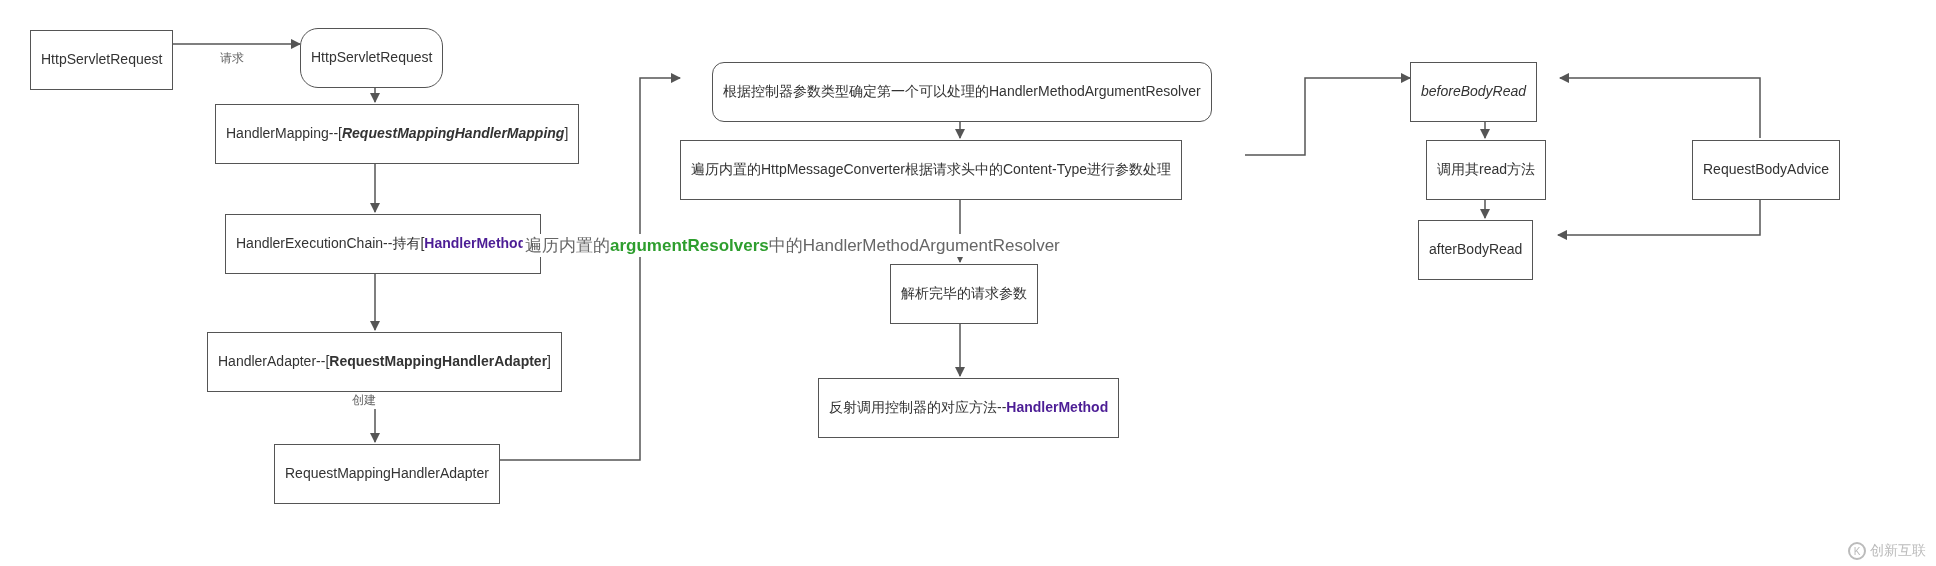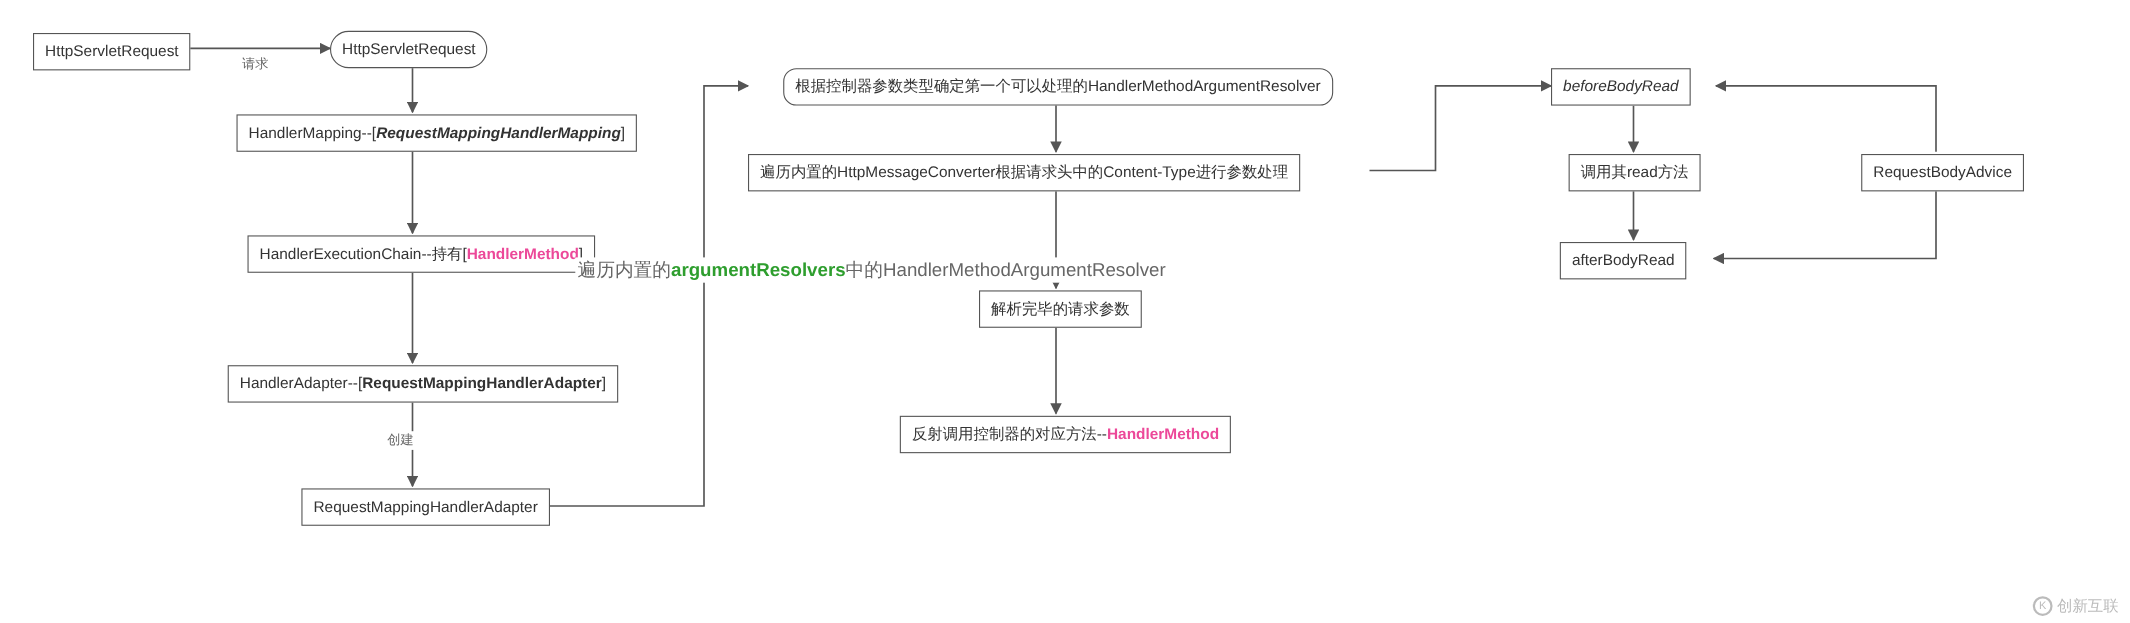--- a/index.html
+++ b/index.html
@@ -12,39 +12,39 @@
     color: #333;
     position: relative;
     width: 1936px;
     height: 566px;
     overflow: hidden;
   }
   .node {
     position: absolute;
     border: 1px solid #555;
     background: #fff;
-    padding: 6px 10px;
+    padding: 19px 10px;
     text-align: center;
     white-space: nowrap;
     line-height: 1.4;
   }
   .rounded {
     border-radius: 18px;
   }
   .edge-label {
     position: absolute;
     font-size: 12px;
     color: #666;
     background: #fff;
     padding: 0 2px;
     margin-top: 14px;
   }
   .bold { font-weight: bold; }
   .italic { font-style: italic; }
-  .blue { color: #ec4899; font-weight: bold; }
+  .blue { color: #4c1d95; font-weight: bold; }
   .green { color: #2e9e2e; font-weight: bold; }
   svg.arrows {
     position: absolute;
     top: 0; left: 0;
     width: 1936px;
     height: 566px;
     pointer-events: none;
   }
   .watermark {
     position: absolute;

